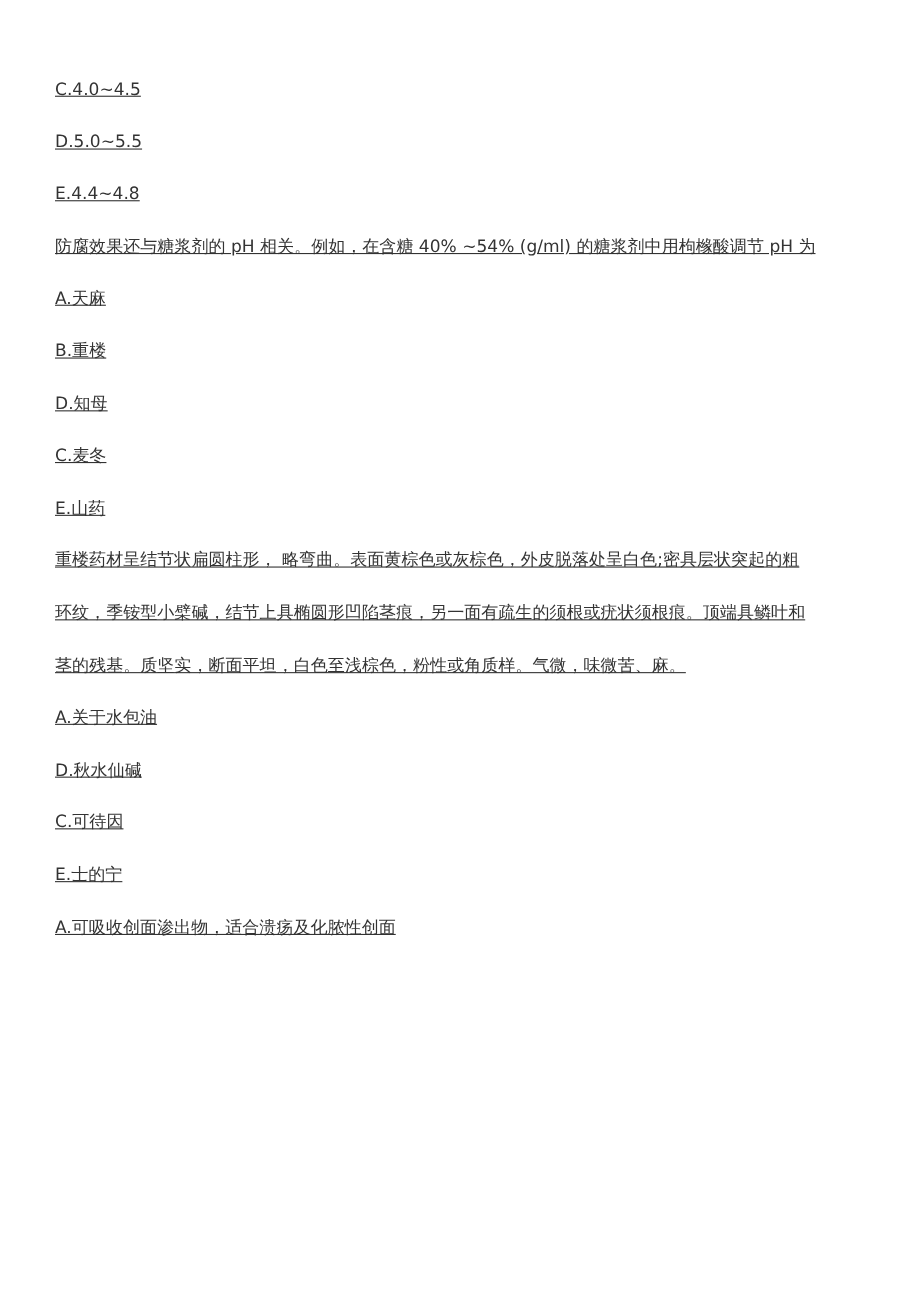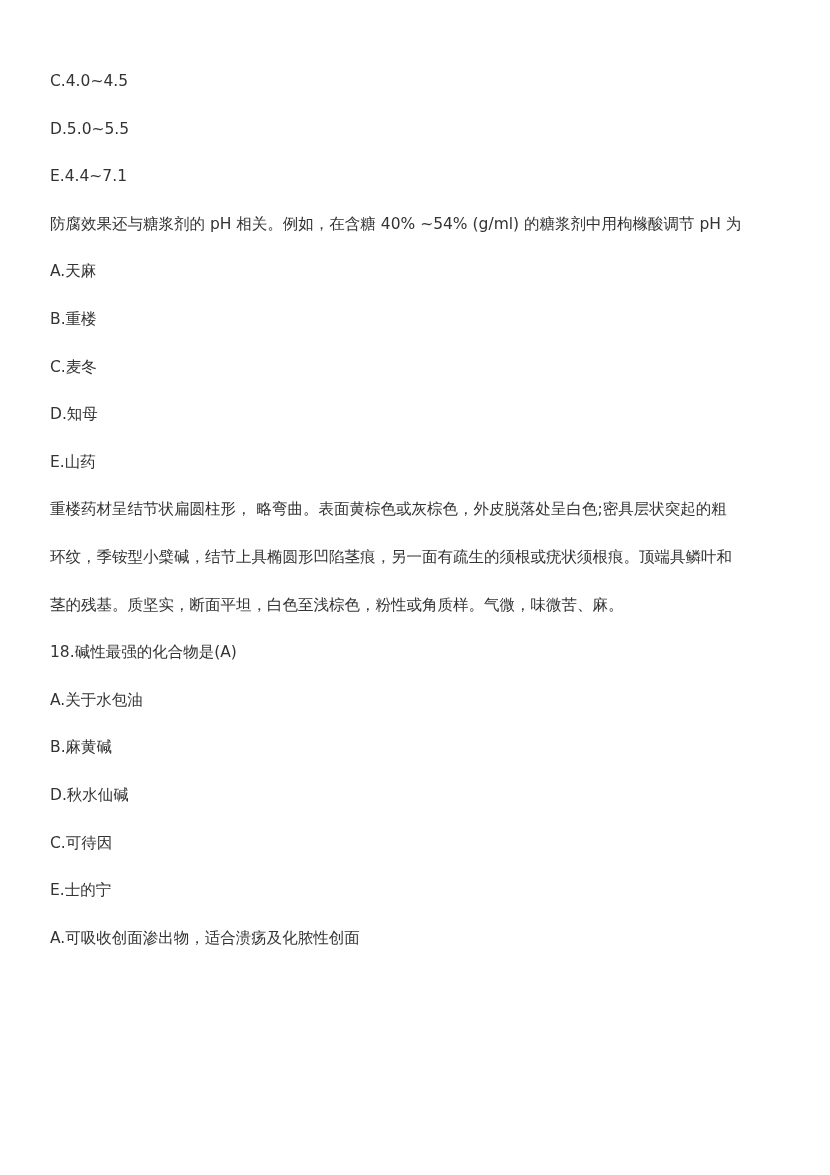--- a/index.html
+++ b/index.html
@@ -1,41 +1,39 @@
 <!DOCTYPE html>
 <html><head>
 <meta charset="utf-8">
 <style>
   html, body { margin: 0; padding: 0; background: #ffffff; }
   body { width: 830px; height: 1175px; overflow: hidden; position: relative;
          font-family: "DejaVu Sans", "Liberation Sans", sans-serif; color: #333333; }
-  .page { position: absolute; left: 50px; top: 58px; width: 735px; }
+  .page { position: absolute; left: 50px; top: 58px; width: 735px; text-decoration: underline; }
   .line { font-size: 15.5px; line-height: 47.6px; height: 47.6px; white-space: nowrap; letter-spacing: 0px; }
   .para .line { white-space: nowrap; }
 </style>
 </head>
 <body>
 
 <div class="page">
   <div class="line">C.4.0~4.5</div>
   <div class="line">D.5.0~5.5</div>
-  <div class="line">E.4.4~7.1</div>
+  <div class="line">E.4.4~4.8</div>
   <div class="para">
     <div class="line">防腐效果还与糖浆剂的 pH 相关。例如，在含糖 40% ~54% (g/ml) 的糖浆剂中用枸橼酸调节 pH 为</div>
   </div>
   <div class="line">A.天麻</div>
   <div class="line">B.重楼</div>
+  <div class="line">D.知母</div>
   <div class="line">C.麦冬</div>
-  <div class="line">D.知母</div>
   <div class="line">E.山药</div>
   <div class="para">
     <div class="line">重楼药材呈结节状扁圆柱形， 略弯曲。表面黄棕色或灰棕色，外皮脱落处呈白色;密具层状突起的粗</div>
     <div class="line">环纹，季铵型小檗碱，结节上具椭圆形凹陷茎痕，另一面有疏生的须根或疣状须根痕。顶端具鳞叶和</div>
     <div class="line">茎的残基。质坚实，断面平坦，白色至浅棕色，粉性或角质样。气微，味微苦、麻。</div>
   </div>
-  <div class="line">18.碱性最强的化合物是(A)</div>
   <div class="line">A.关于水包油</div>
-  <div class="line">B.麻黄碱</div>
   <div class="line">D.秋水仙碱</div>
   <div class="line">C.可待因</div>
   <div class="line">E.士的宁</div>
   <div class="line">A.可吸收创面渗出物，适合溃疡及化脓性创面</div>
 </div>
 
 </body></html>

